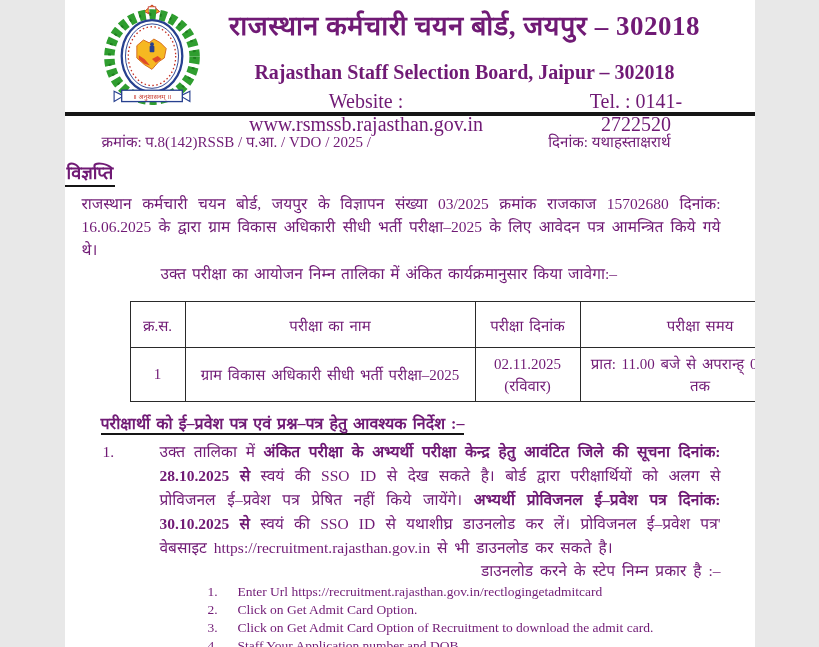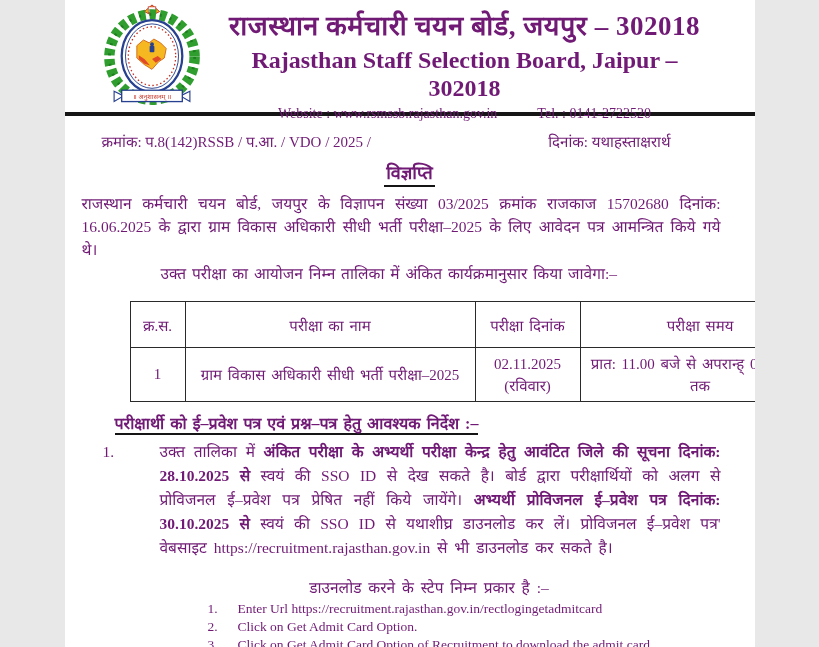--- a/index.html
+++ b/index.html
@@ -16,33 +16,33 @@
   }
 
   
   .header { position: relative; height: 112px; }
   .logo-wrap { position: absolute; left: 28px; top: 4px; width: 118px; height: 108px; }
   .header-text {
     position: absolute; left: 150px; right: 40px; top: 8px;
     text-align: center;
   }
   .org-hindi { font-size: 27px; font-weight: 700; letter-spacing: 0.5px; line-height: 36px; }
-  .org-english { font-size: 24px; font-weight: 700; line-height: 28px; margin-top: 2px; }
-  .contact-row { display: flex; justify-content: center; gap: 40px; margin-top: 4px; font-size: 14px; }
+  .org-english { font-size: 20px; font-weight: 700; line-height: 28px; margin-top: 14px; }
+  .contact-row { display: flex; justify-content: center; gap: 40px; margin-top: 4px; font-size: 20px; }
   .rule { height: 4px; background: #161616; }
 
   
   .ref-row {
     display: flex; justify-content: space-between;
     padding: 0 84px 0 37px; margin-top: 15px;
     font-size: 15px;
   }
 
   
-  .doc-title { text-align: center; margin-top: 9px; }
+  .doc-title { text-align: left; margin-top: 9px; }
   .doc-title span {
     display: inline-block; font-size: 18px; font-weight: 700;
     border-bottom: 2px solid #151515; padding: 0 2px 1px 2px;
   }
 
   
   .intro {
     margin: 5px 34px 0 17px;
     font-size: 15.5px; line-height: 23px;
     text-align: justify; word-spacing: 3px;
@@ -69,31 +69,31 @@
   th.c-name, td.c-name { width: 290px; }
   th.c-date, td.c-date { width: 105px; }
   th.c-time, td.c-time { width: 240px; }
   table.exam thead tr { height: 46px; }
   table.exam tbody tr { height: 54px; }
   td.c-name { text-align: left; padding-left: 20px; line-height: 24px; }
   td.c-date div { line-height: 22px; }
   td.c-time { line-height: 22px; }
 
   
-  .instr-heading { margin: 10px 34px 0 50px; }
+  .instr-heading { margin: 10px 34px 0 36px; }
   .instr-heading span {
     font-size: 16px; font-weight: 700;
     border-bottom: 2px solid #151515; padding-bottom: 1px;
     word-spacing: 2px;
   }
   .instr-item { display: flex; padding: 0 34px 0 38px; margin-top: 6px; }
   .instr-num { width: 57px; flex: 0 0 57px; font-size: 15.5px; line-height: 24px; }
   .instr-body { flex: 1; font-size: 15.5px; line-height: 24px; text-align: justify; word-spacing: 3px; }
   .instr-body b { font-weight: 700; }
-  .steps-intro { margin-left: -22px; margin-top: 18px; text-align: center; line-height: 20px; }
+  .steps-intro { margin-left: -22px; margin-top: 1px; text-align: right; line-height: 20px; }
   .steps { list-style: none; margin: 2px 0 0 48px; }
   .steps li { display: flex; font-size: 13.5px; line-height: 18px; word-spacing: normal; text-align: left; }
   .step-num { width: 30px; flex: 0 0 30px; }
   .item2-body { line-height: 24px; }
 </style>
 </head>
 <body>
 
 <div class="page">
 

